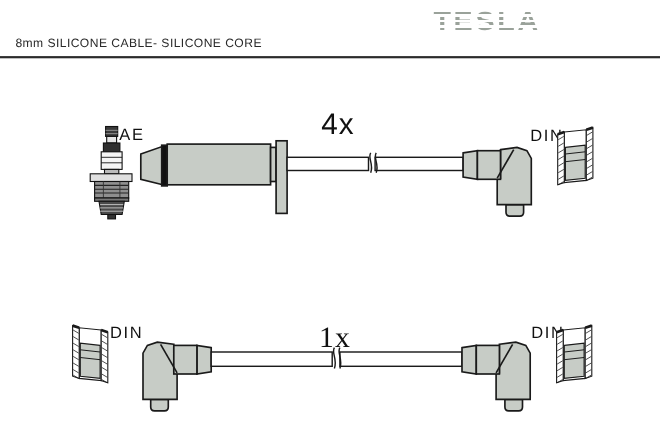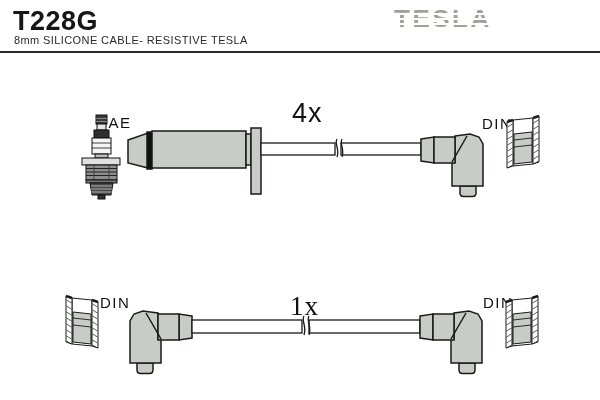--- a/index.html
+++ b/index.html
@@ -30,22 +30,21 @@
   .din-top-right{left:482px;top:115px;}
   .din-bottom-left{left:100px;top:294px;}
   .din-bottom-right{left:483px;top:294px;}
   svg{display:block;}
 </style>
 </head>
 <body>
 
 <div class="page">
 
-  <div class="abs part-number">T228G</div>
-  <div class="abs description">8mm SILICONE CABLE- RESISTIVE TESLA</div>
+  <div class="abs description">8mm SILICONE CABLE- SILICONE CORE</div>
   <div class="abs brand">
     <div class="brand-text">TESLA</div>
     <div class="brand-stripes"></div>
   </div>
   <div class="abs divider"></div>
 
   <div class="abs conn-label sae-label">SAE</div>
   <div class="abs conn-label din-top-right">DIN</div>
   <div class="abs conn-label din-bottom-left">DIN</div>
   <div class="abs conn-label din-bottom-right">DIN</div>

